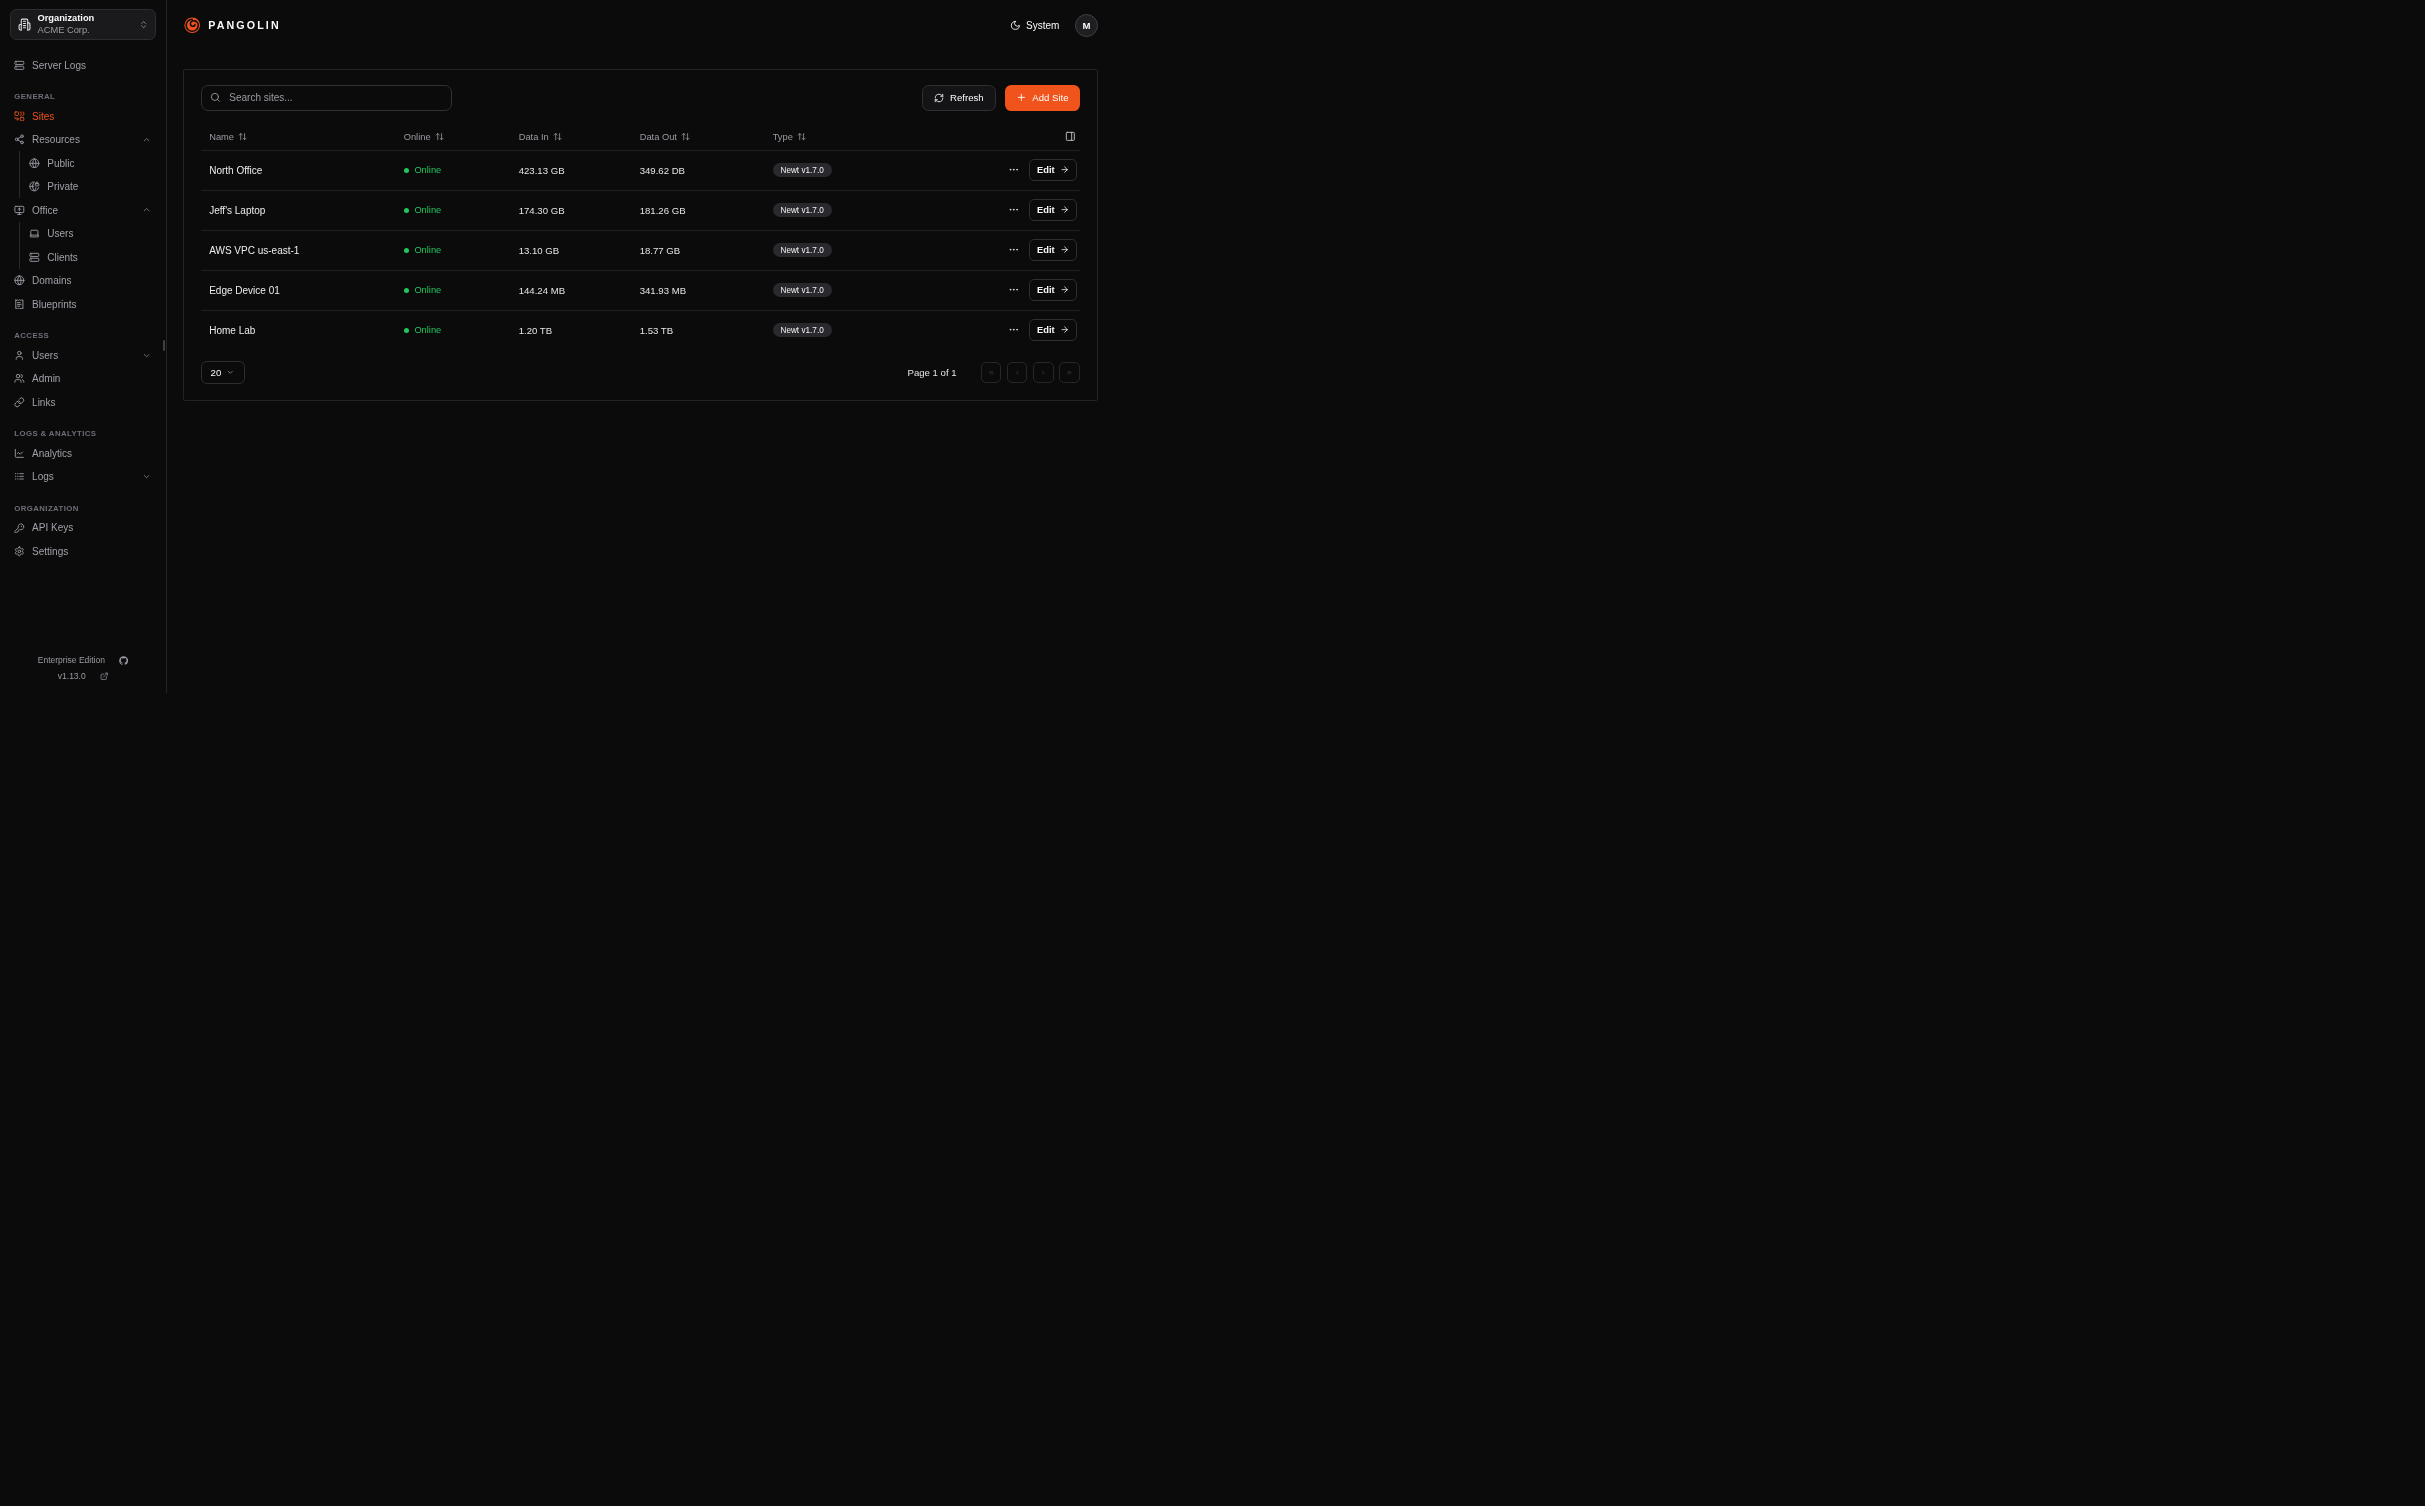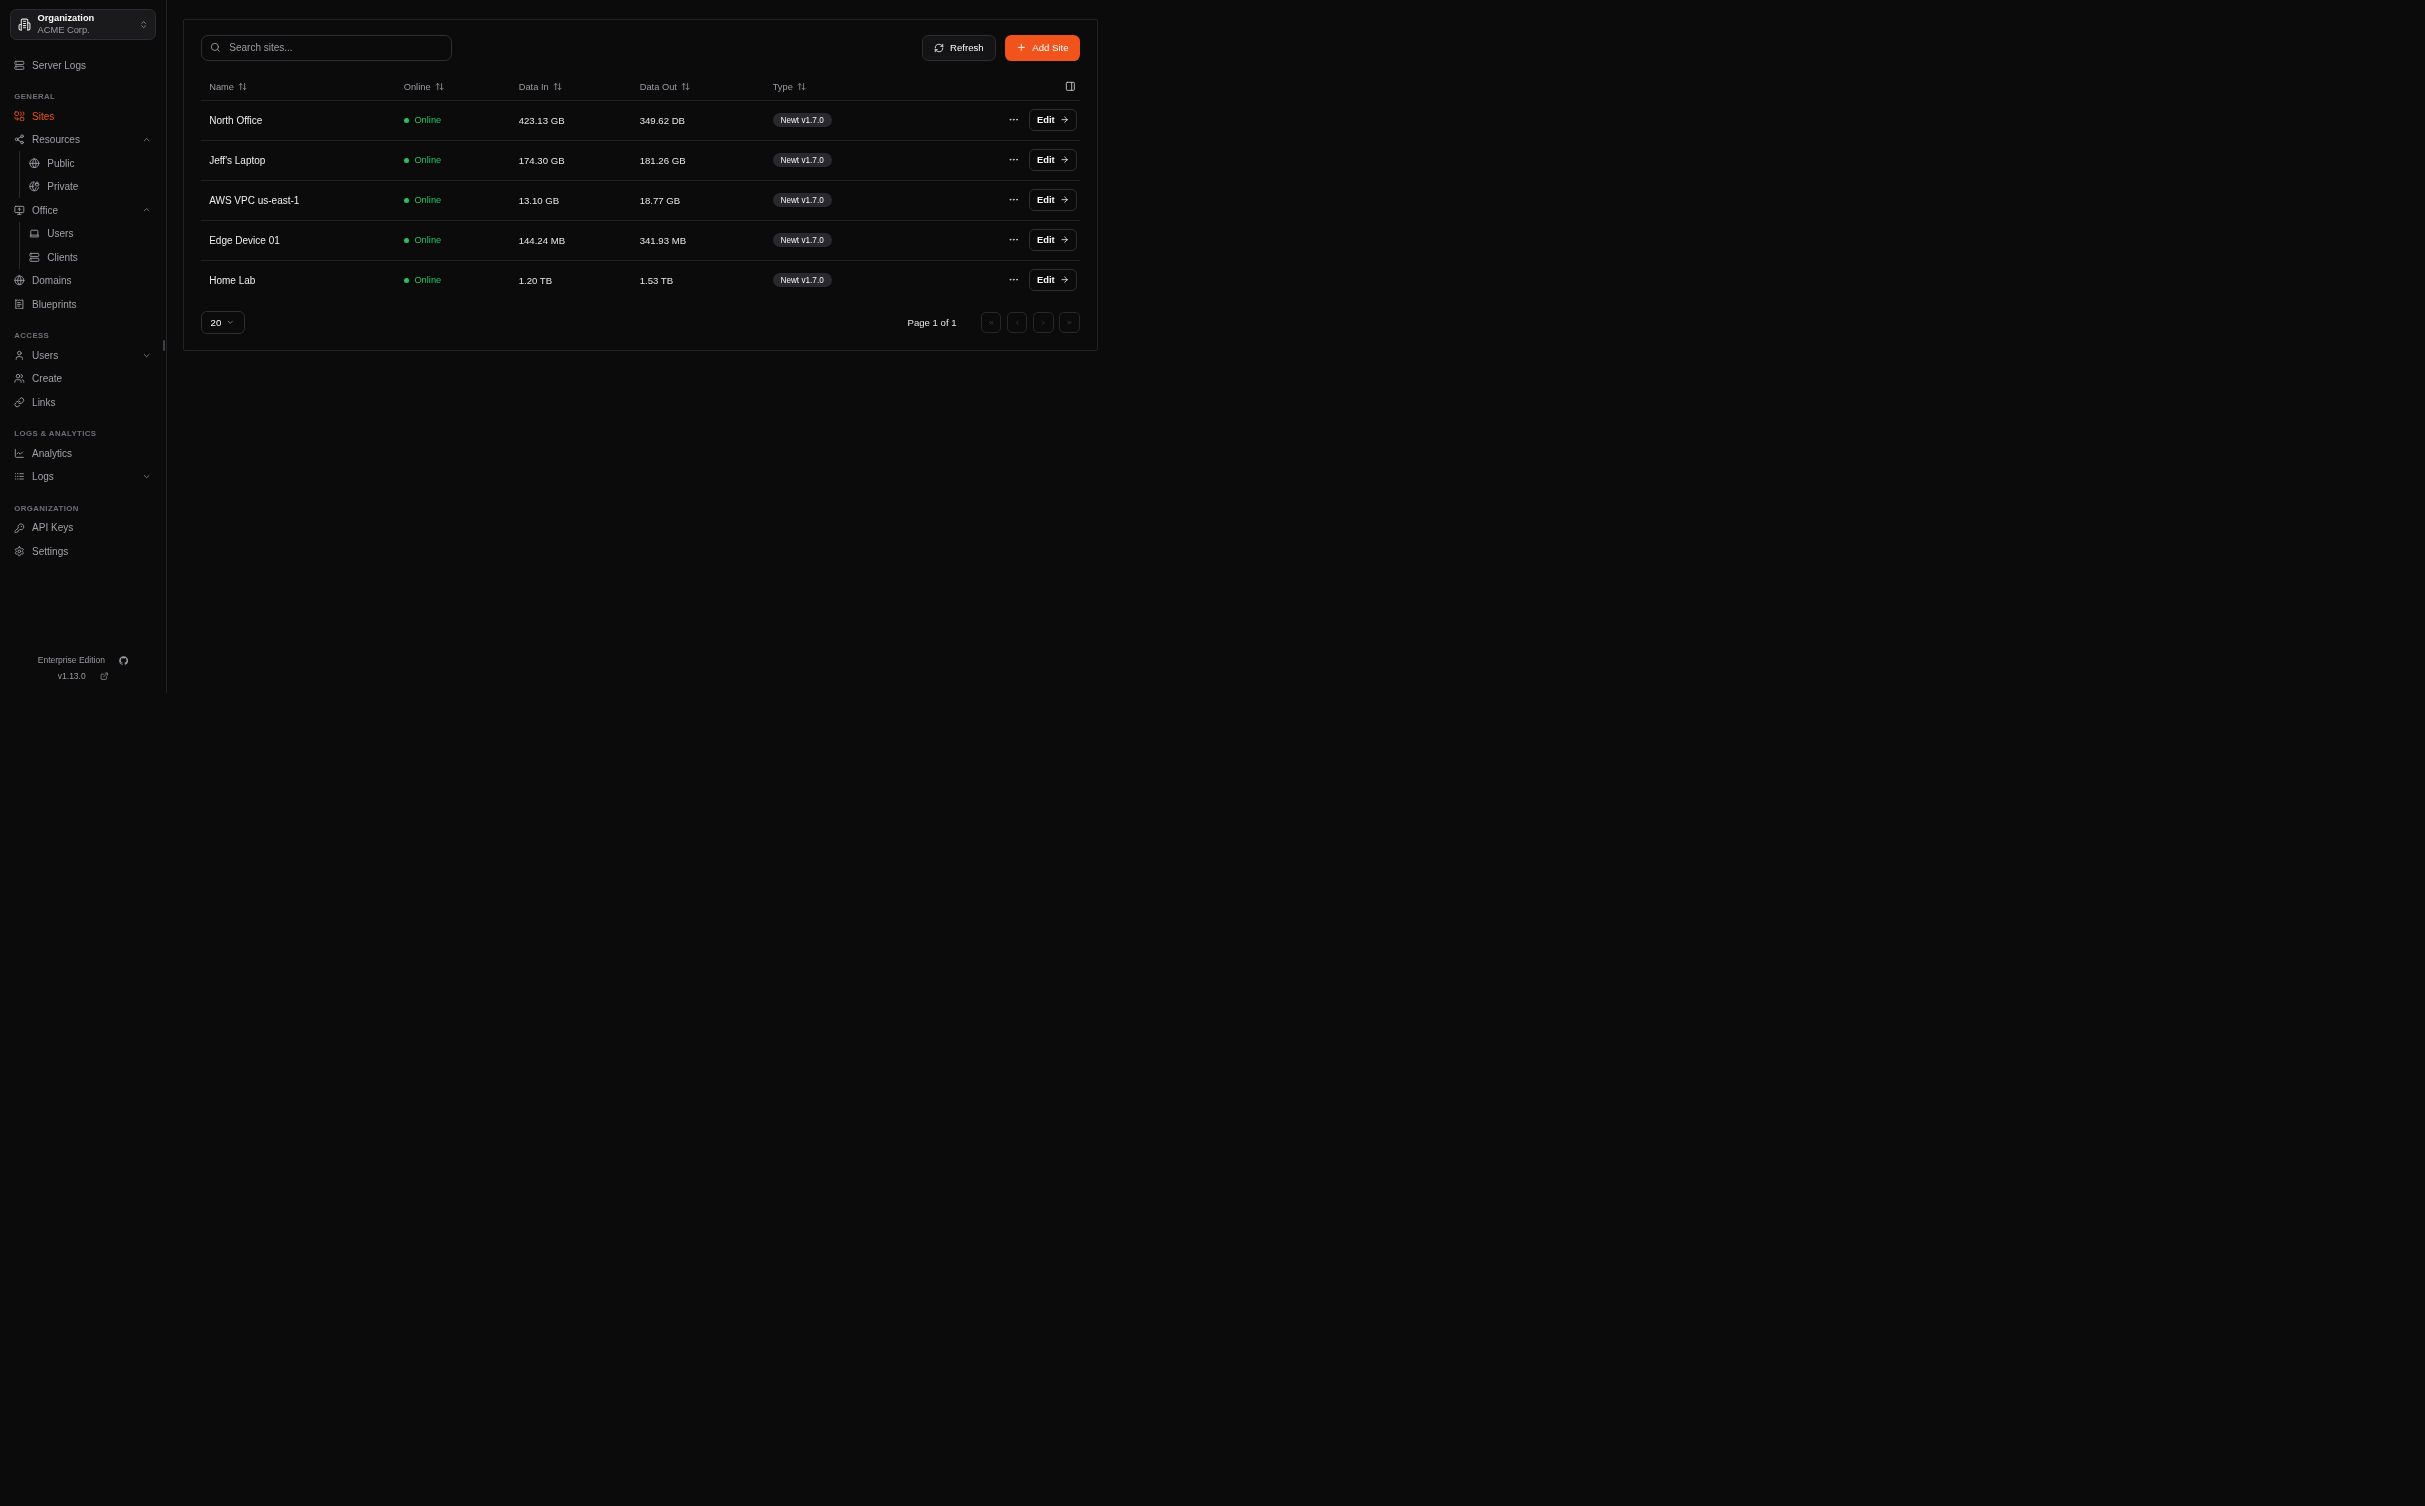--- a/index.html
+++ b/index.html
@@ -289,21 +289,21 @@
       </div>
       <div class="nav-item">
         <span class="ic">
             <svg viewBox="0 0 24 24" width="100%" height="100%" fill="none" stroke="currentColor" stroke-width="2" stroke-linecap="round" stroke-linejoin="round" style="display:block">
               <path d="M16 21v-2a4 4 0 0 0-4-4H6a4 4 0 0 0-4 4v2"></path>
               <circle cx="9" cy="7" r="4"></circle>
               <path d="M22 21v-2a4 4 0 0 0-3-3.87"></path>
               <path d="M16 3.13a4 4 0 0 1 0 7.75"></path>
             </svg>
           </span>
-        <span>Create</span>
+        <span>Admin</span>
       </div>
       <div class="nav-item">
         <span class="ic">
             <svg viewBox="0 0 24 24" width="100%" height="100%" fill="none" stroke="currentColor" stroke-width="2" stroke-linecap="round" stroke-linejoin="round" style="display:block">
               <path d="M10 13a5 5 0 0 0 7.54.54l3-3a5 5 0 0 0-7.07-7.07l-1.72 1.71"></path>
               <path d="M14 11a5 5 0 0 0-7.54-.54l-3 3a5 5 0 0 0 7.07 7.07l1.71-1.71"></path>
             </svg>
           </span>
         <span>Links</span>
       </div>
@@ -382,20 +382,43 @@
             </svg>
           </span>
       </div>
     </div>
 
     <div class="scroll-thumb"></div>
   </aside>
 
   <main class="main">
 
+    <div class="topbar">
+      <div class="logo">
+        <svg viewBox="0 0 32 32">
+          <circle cx="16" cy="16" r="13.5" fill="#f0541c"></circle>
+          <path d="M16 5.5a10.5 10.5 0 1 0 10.5 10.5c0-4.8-3.7-7.8-7.8-7.8-3.4 0-5.9 2.4-5.9 5.3 0 2.6 2 4.4 4.4 4.4 2 0 3.4-1.4 3.4-3.2" stroke="#0b0b0c" stroke-width="2.6" fill="none" stroke-linecap="round"></path>
+          <circle cx="21.8" cy="9.3" r="1.5" fill="#0b0b0c"></circle>
+        </svg>
+        <span class="wordmark">PANGOLIN</span>
+      </div>
+      <div class="topbar-right">
+        <div class="theme-toggle">
+          <span class="ic">
+              <svg viewBox="0 0 24 24" width="100%" height="100%" fill="none" stroke="currentColor" stroke-width="2" stroke-linecap="round" stroke-linejoin="round" style="display:block">
+                <path d="M12 3a6 6 0 0 0 9 9 9 9 0 1 1-9-9Z"></path>
+              </svg>
+            </span>
+          <span>System</span>
+        </div>
+        <div class="avatar">
+          <span>M</span>
+        </div>
+      </div>
+    </div>
 
 
     <section class="card">
 
       <div class="card-toolbar">
         <div class="search">
           <span class="ic">
               <svg viewBox="0 0 24 24" width="100%" height="100%" fill="none" stroke="currentColor" stroke-width="2" stroke-linecap="round" stroke-linejoin="round" style="display:block">
                 <circle cx="11" cy="11" r="8"></circle>
                 <path d="m21 21-4.35-4.35"></path>

